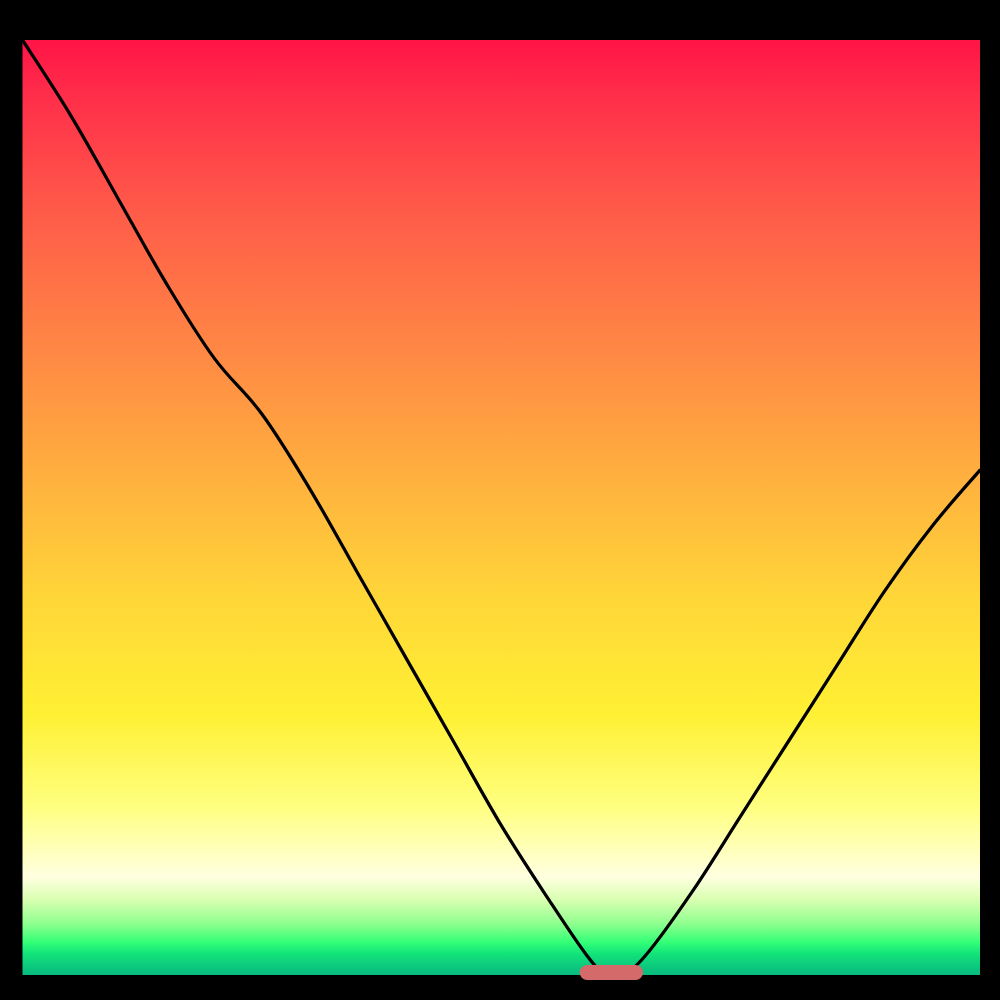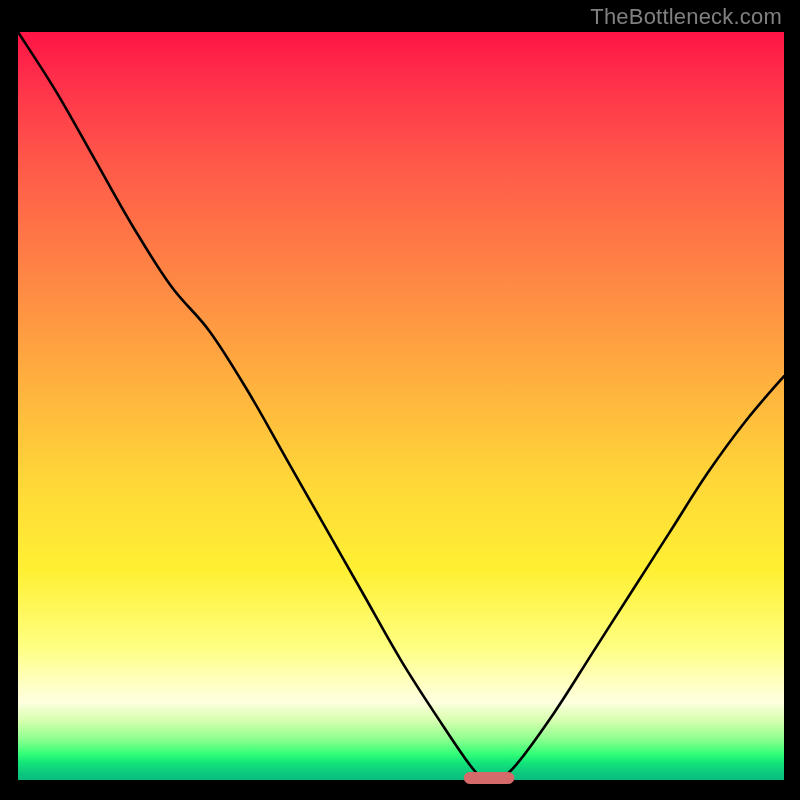--- a/index.html
+++ b/index.html
@@ -68,21 +68,20 @@
   .marker {
     fill: #d46a6a;
     stroke: #d46a6a;
   }
 </style>
 </head>
 <body>
 
 <div class="frame">
 
-  <div class="attribution">TheBottleneck.com</div>
 
   <div class="plot">
     <svg viewBox="0 0 766 748" preserveAspectRatio="none">
       <path id="bottleneck-curve" class="curve" d="M 0 0 C 6.89 10.77, 24.51 36.95, 38.30 59.84 C 52.09 82.73, 62.81 102.92, 76.60 127.16 C 90.39 151.40, 101.11 171.59, 114.90 194.48 C 128.69 217.37, 139.41 235.47, 153.20 254.32 C 166.99 273.17, 177.71 280.35, 191.50 299.20 C 205.29 318.05, 216.01 336.15, 229.80 359.04 C 243.59 381.93, 254.31 402.12, 268.10 426.36 C 281.89 450.60, 292.61 469.44, 306.40 493.68 C 320.19 517.92, 330.91 536.76, 344.70 561.00 C 358.49 585.24, 369.21 605.43, 383.00 628.32 C 396.79 651.21, 408.89 669.31, 421.30 688.16 C 433.71 707.01, 443.67 722.27, 451.94 733.04 C 460.21 743.81, 462.43 745.31, 467.26 748.00 C 472.09 750.69, 473.23 750.69, 478.75 748.00 C 484.27 745.31, 487.56 745.16, 497.90 733.04 C 508.24 720.92, 522.41 700.88, 536.20 680.68 C 549.99 660.48, 560.71 642.38, 574.50 620.84 C 588.29 599.30, 599.01 582.54, 612.80 561.00 C 626.59 539.46, 637.31 522.70, 651.10 501.16 C 664.89 479.62, 675.61 461.52, 689.40 441.32 C 703.19 421.12, 713.91 406.46, 727.70 388.96 C 741.49 371.46, 759.11 352.16, 766.00 344.08"></path>
       <rect id="optimum-marker" class="marker" x="446.19" y="740.50" width="49.79" height="11.00" rx="5.50" ry="5.50"></rect>
     </svg>
   </div>
 
 </div>
 

